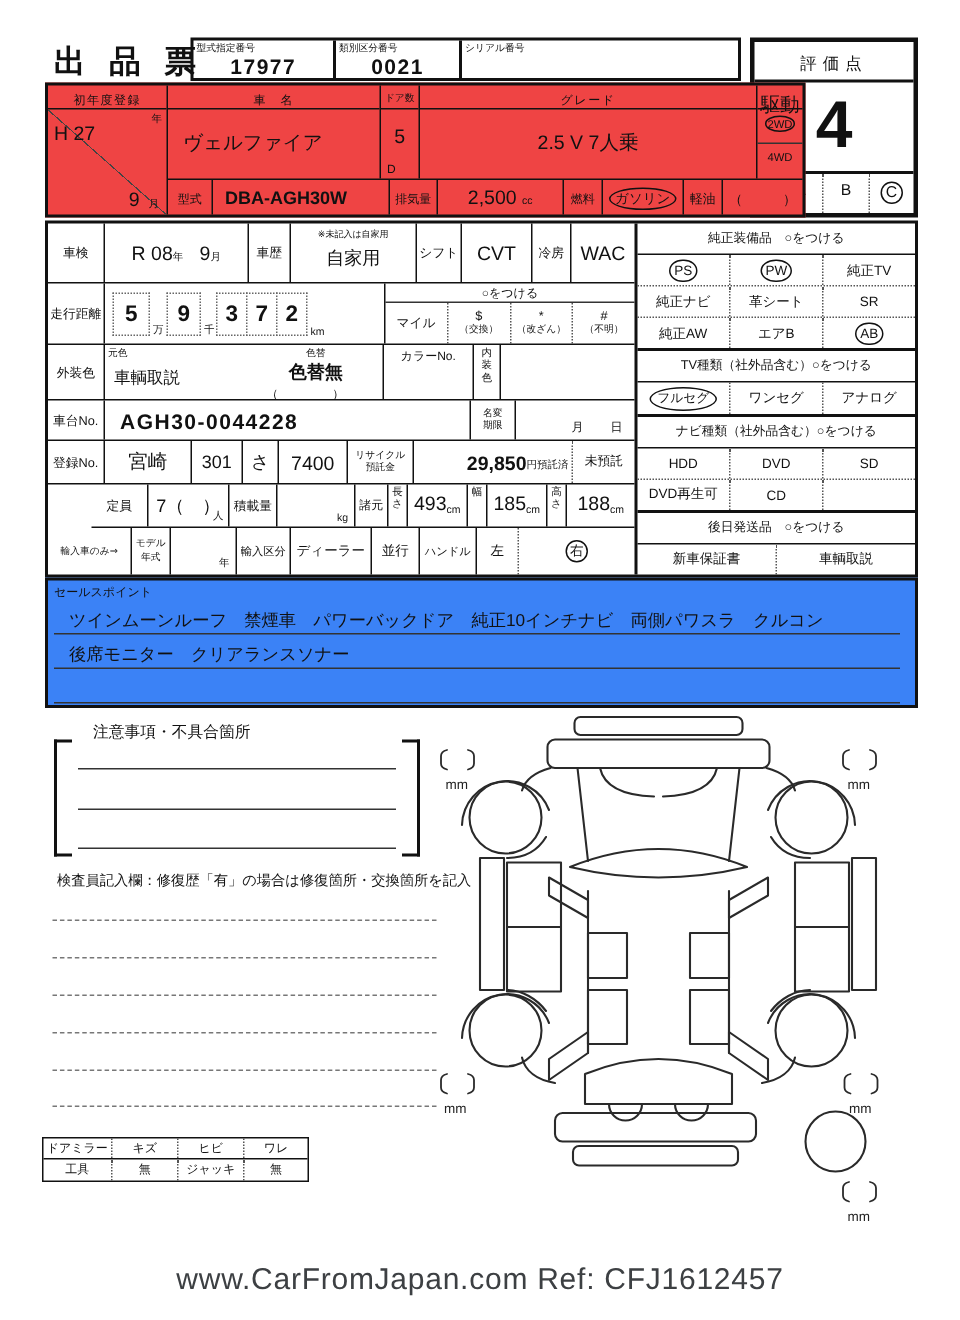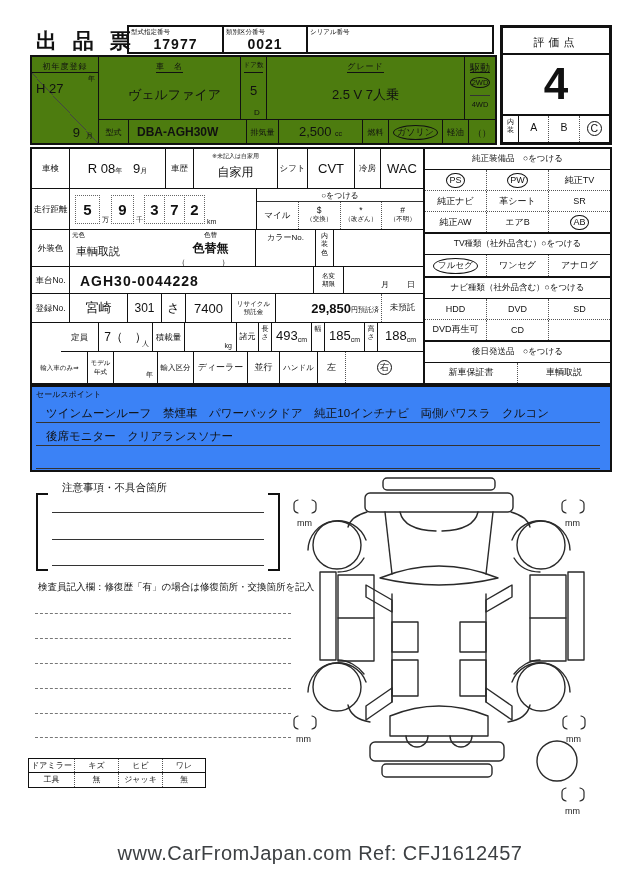--- a/index.html
+++ b/index.html
@@ -23,32 +23,32 @@
   .score-int { height:28px; border-top:2px solid #111; display:flex; }
   .si-lab { width:16px; font-size:7px; line-height:1.2; padding:2px 4px; border-right:1px solid #111; word-break:break-all; text-align:center; }
   .si-cell { flex:1; text-align:center; font-size:10.5px; padding-top:5px; border-right:1px dotted #555; }
   .si-cell:last-child { border-right:none; }
 
   .circ { display:inline-block; border:1.6px solid #111; border-radius:50%; text-align:center; }
   .c-sm { min-width:15px; height:15px; line-height:12px; padding:0 2px; }
   .c-md { padding:1px 4px; }
 
   
-  .veh-box { position:absolute; left:30px; top:55px; width:467px; height:90px; border:2.5px solid #111; display:flex; background:#4d7c0f; }
+  .veh-box { position:absolute; left:30px; top:55px; width:507px; height:90px; border:2.5px solid #111; display:flex; background:#ef4444; }
   .v-left { width:80px; border-right:1.5px solid #111; display:flex; flex-direction:column; }
   .v-hdr { height:16px; border-bottom:1px solid #111; font-size:8px; text-align:center; padding-top:4px; letter-spacing:1px; }
   .v-left-body { position:relative; flex:1;
     background:linear-gradient(to top right, transparent 49.5%, #444 49.5%, #444 50.2%, transparent 50.2%); }
   .fr-era { position:absolute; left:4px; top:8px; font-size:13px; }
   .fr-yr  { position:absolute; right:3px; top:1px; font-size:7px; }
   .fr-mo  { position:absolute; right:18px; bottom:3px; font-size:13px; }
   .fr-mou { position:absolute; right:5px; bottom:2px; font-size:7px; }
   .v-main { flex:1; display:flex; flex-direction:column; }
   .v-top { flex:1; display:flex; }
-  .v-col { border-right:1px solid #111; display:flex; flex-direction:column;align-items:center; }
+  .v-col { border-right:1px solid #111; display:flex; flex-direction:column; }
   .v-col:last-child { border-right:none; }
   .vc-name { width:142px; } .vc-doors { width:26px; } .vc-grade { flex:1; } .vc-drive { width:30px; }
   .v-val { flex:1; position:relative; }
   .name-val { padding:13px 0 0 10px; font-size:13px; }
   .doors-val { text-align:center; padding-top:10px; font-size:13px; }
   .doors-sub { position:absolute; left:4px; bottom:2px; font-size:8px; }
   .grade-val { text-align:center; padding-top:13px; font-size:13px; }
   .drive-opt { height:23px; text-align:center; padding-top:4px; font-size:7.5px; }
   .drive-opt.first { border-bottom:1px solid #333; }
   .v-bot { height:24px; border-top:1px solid #111; display:flex; }
@@ -225,21 +225,21 @@
           <div class="v-val">
             <div class="doors-val">5</div>
             <span class="doors-sub">D</span>
           </div>
         </div>
         <div class="v-col vc-grade">
           <div class="v-hdr">グレード</div>
           <div class="v-val grade-val">2.5 V 7人乗</div>
         </div>
         <div class="v-col vc-drive">
-          <div class="v-hdr" style="font-size:10px; letter-spacing:0;">駆動</div>
+          <div class="v-hdr" style="font-size:13px; letter-spacing:0;">駆動</div>
           <div class="drive-opt first"><span class="circ" style="padding:0 1px;">2WD</span></div>
           <div class="drive-opt">4WD</div>
         </div>
       </div>
       <div class="v-bot">
         <div class="lab-cell vb-model-lab">型式</div>
         <div class="vb-model">DBA-AGH30W</div>
         <div class="lab-cell vb-disp-lab">排気量</div>
         <div class="vb-disp"><span>2,500</span> <span class="unit-sm">cc</span></div>
         <div class="lab-cell vb-fuel-lab">燃料</div>

